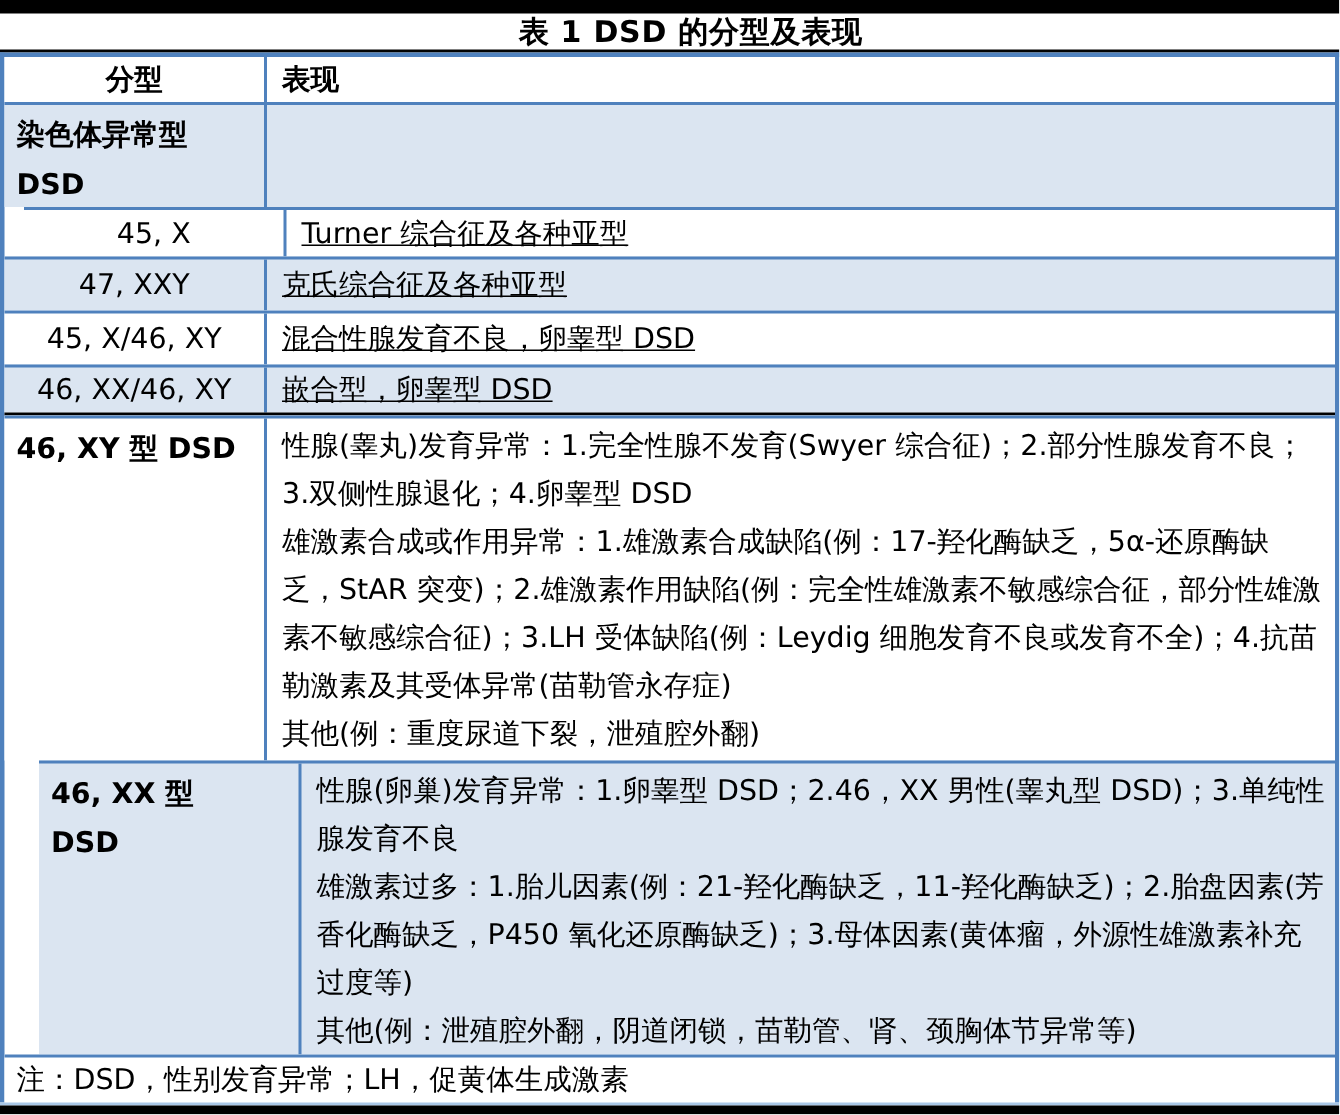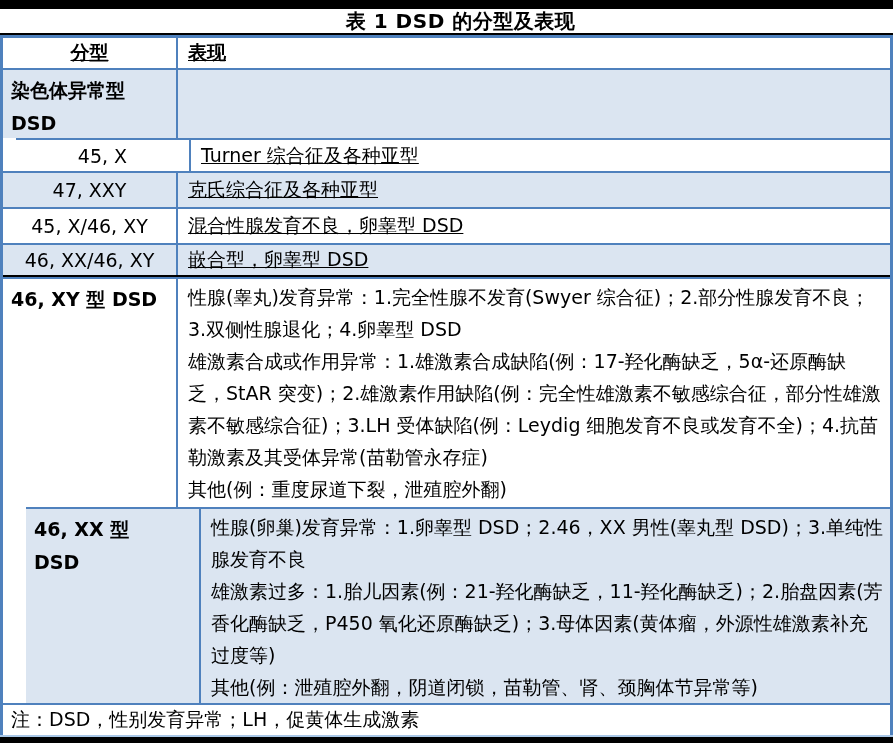--- a/index.html
+++ b/index.html
@@ -36,21 +36,21 @@
     flex: 1;
     display: flex;
     flex-direction: column;
   }
   .trow {
     display: flex;
     flex-direction: row;
     border-top: 2px solid #4F81BD;
     background: #ffffff;
   }
-  .trow.first { border-top: none; text-decoration: underline; }
+  .trow.first { border-top: none; }
   .trow.shaded { background: #DBE5F1; }
   .col1 {
     width: 175px;
     flex: 0 0 175px;
     border-right: 2px solid #4F81BD;
     box-sizing: border-box;
     font-size: 19px;
     display: flex;
   }
   .col2 {

